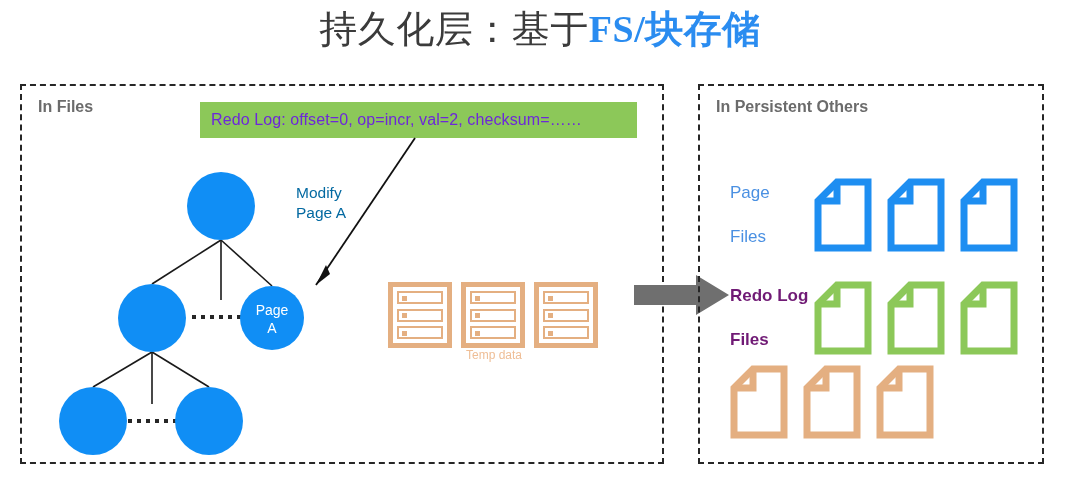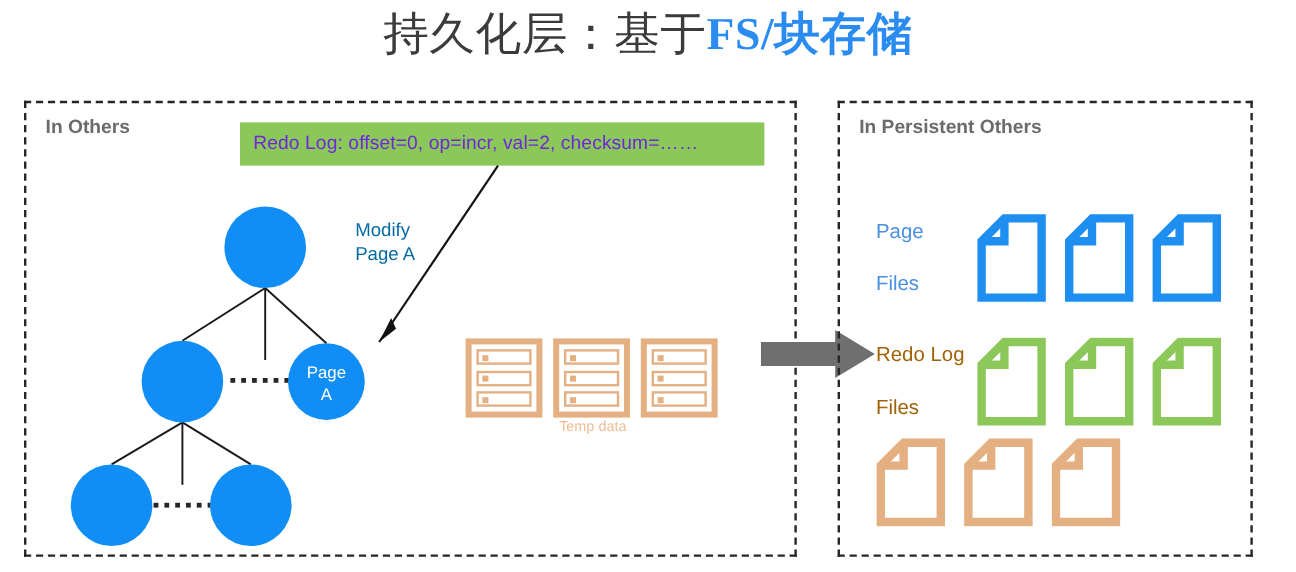--- a/index.html
+++ b/index.html
@@ -181,21 +181,21 @@
   #p-row-redo { left: 730px; top: 263px; }
   #p-row-other { left: 730px; top: 365px; }
 
   .p-label {
     width: 84px;
     font-size: 17px;
     line-height: 22px;
     white-space: pre-line;
   }
   .p-label.blue  { color: #4A90E2; }
-  .p-label.green { color: #a16207; }
+  .p-label.green { color: #701a75; font-weight: bold; }
   .p-label.tan   { color: #F0BE97; }
 
   .file-strip { display: flex; gap: 15px; }
 
   .file-icon {
     position: relative;
     width: 58px;
     height: 74px;
   }
   .file-icon svg { display: block; }
@@ -204,21 +204,21 @@
   [data-interactable="true"] { cursor: default; }
 </style>
 </head>
 <body>
 
 <div id="title" data-interactable="false">
   <span data-interactable="false">持久化层：基于</span><span class="accent" data-interactable="false">FS/块存储</span>
 </div>
 
 <div class="panel" id="panel-memory" data-interactable="false">
-  <div class="panel-title" data-interactable="false">In Others</div>
+  <div class="panel-title" data-interactable="false">In Files</div>
 </div>
 
 <div id="redo-banner" data-interactable="false">Redo Log: offset=0, op=incr, val=2, checksum=……</div>
 
 <svg id="tree-svg" viewBox="0 0 644 380" data-interactable="false">
 
   <g data-interactable="false">
     <line class="tree-edge" x1="201" y1="156" x2="132" y2="200"></line>
     <line class="tree-edge" x1="201" y1="156" x2="201" y2="216"></line>
     <line class="tree-edge" x1="201" y1="156" x2="252" y2="202"></line>

